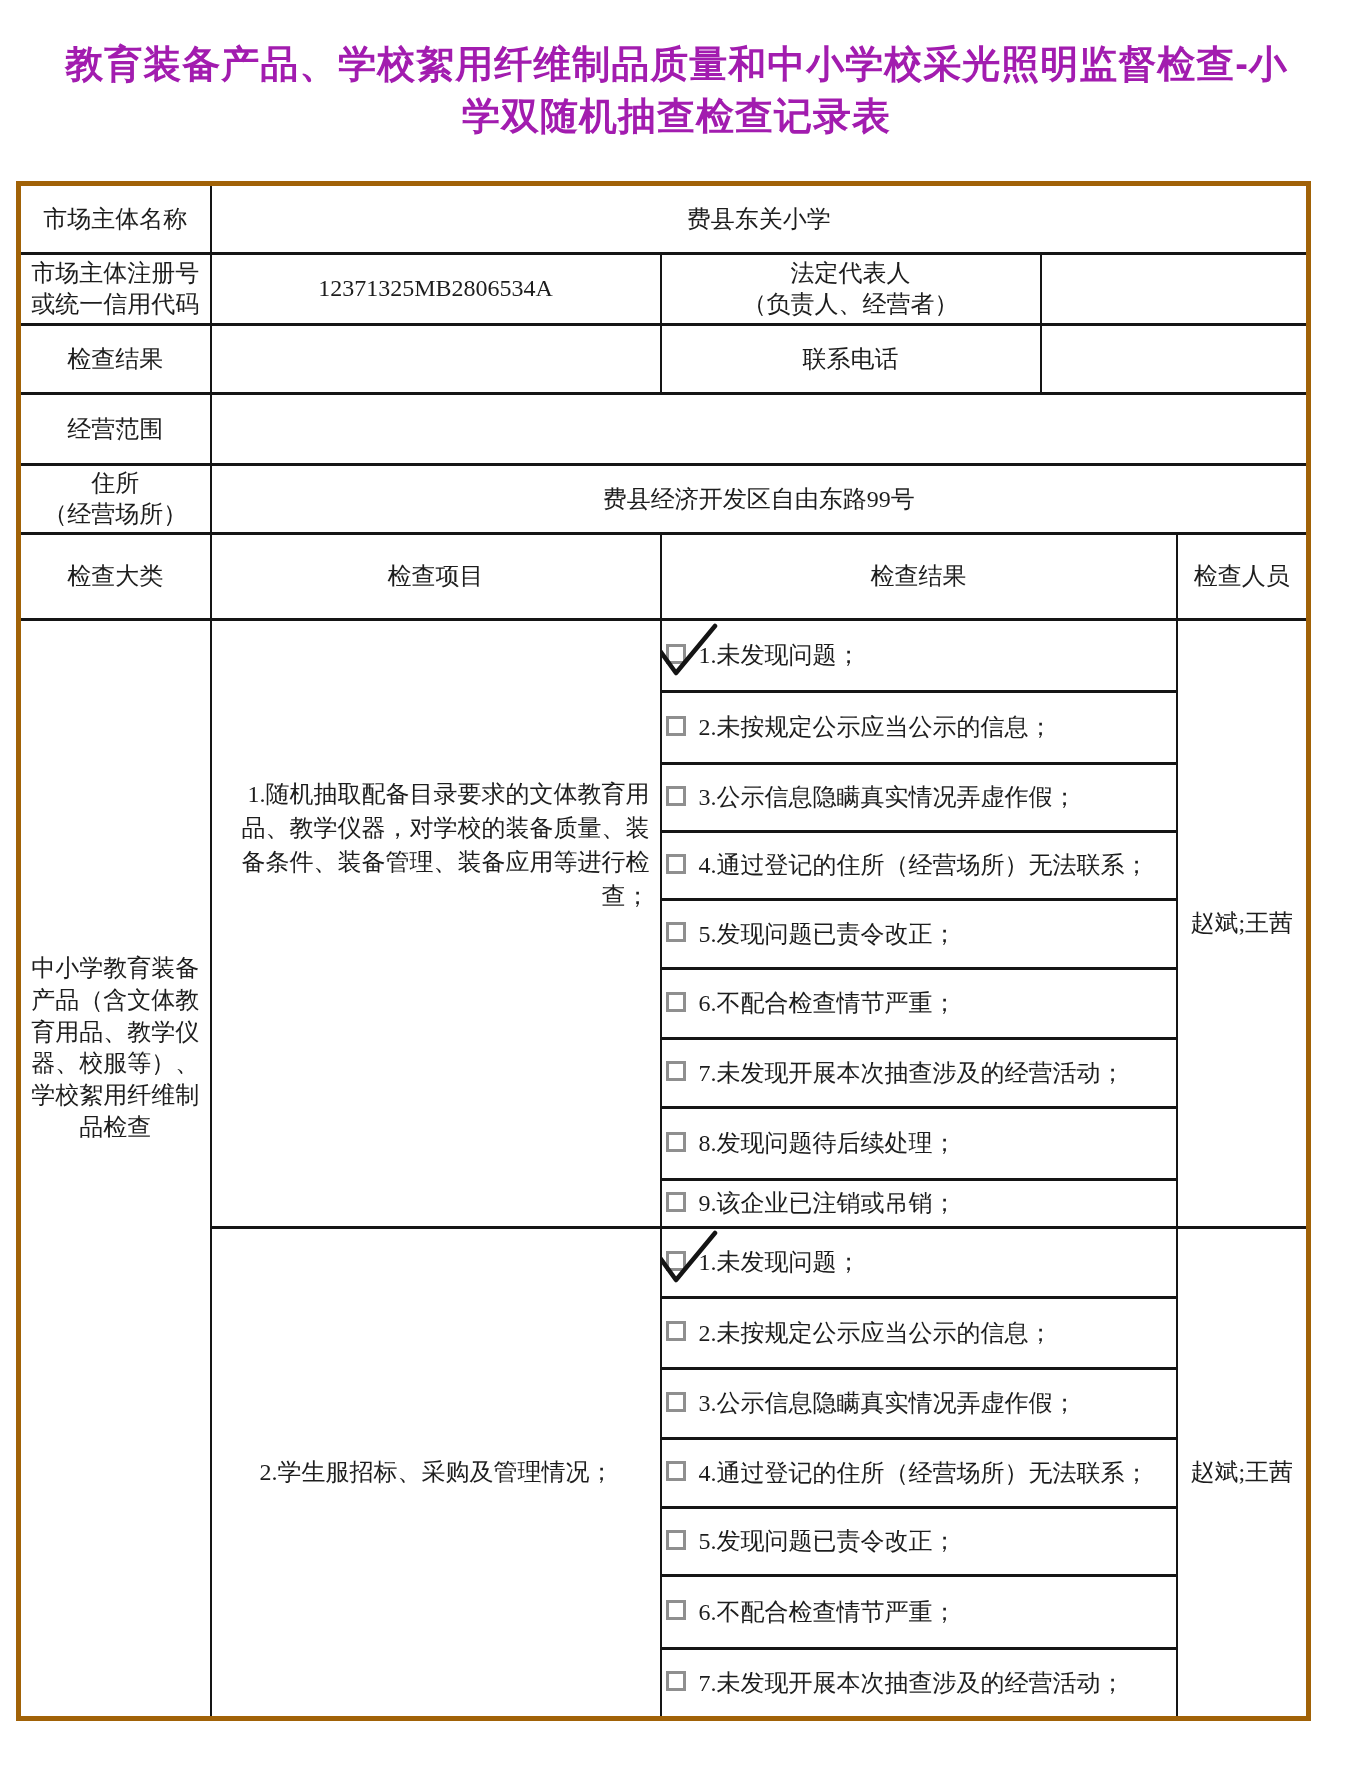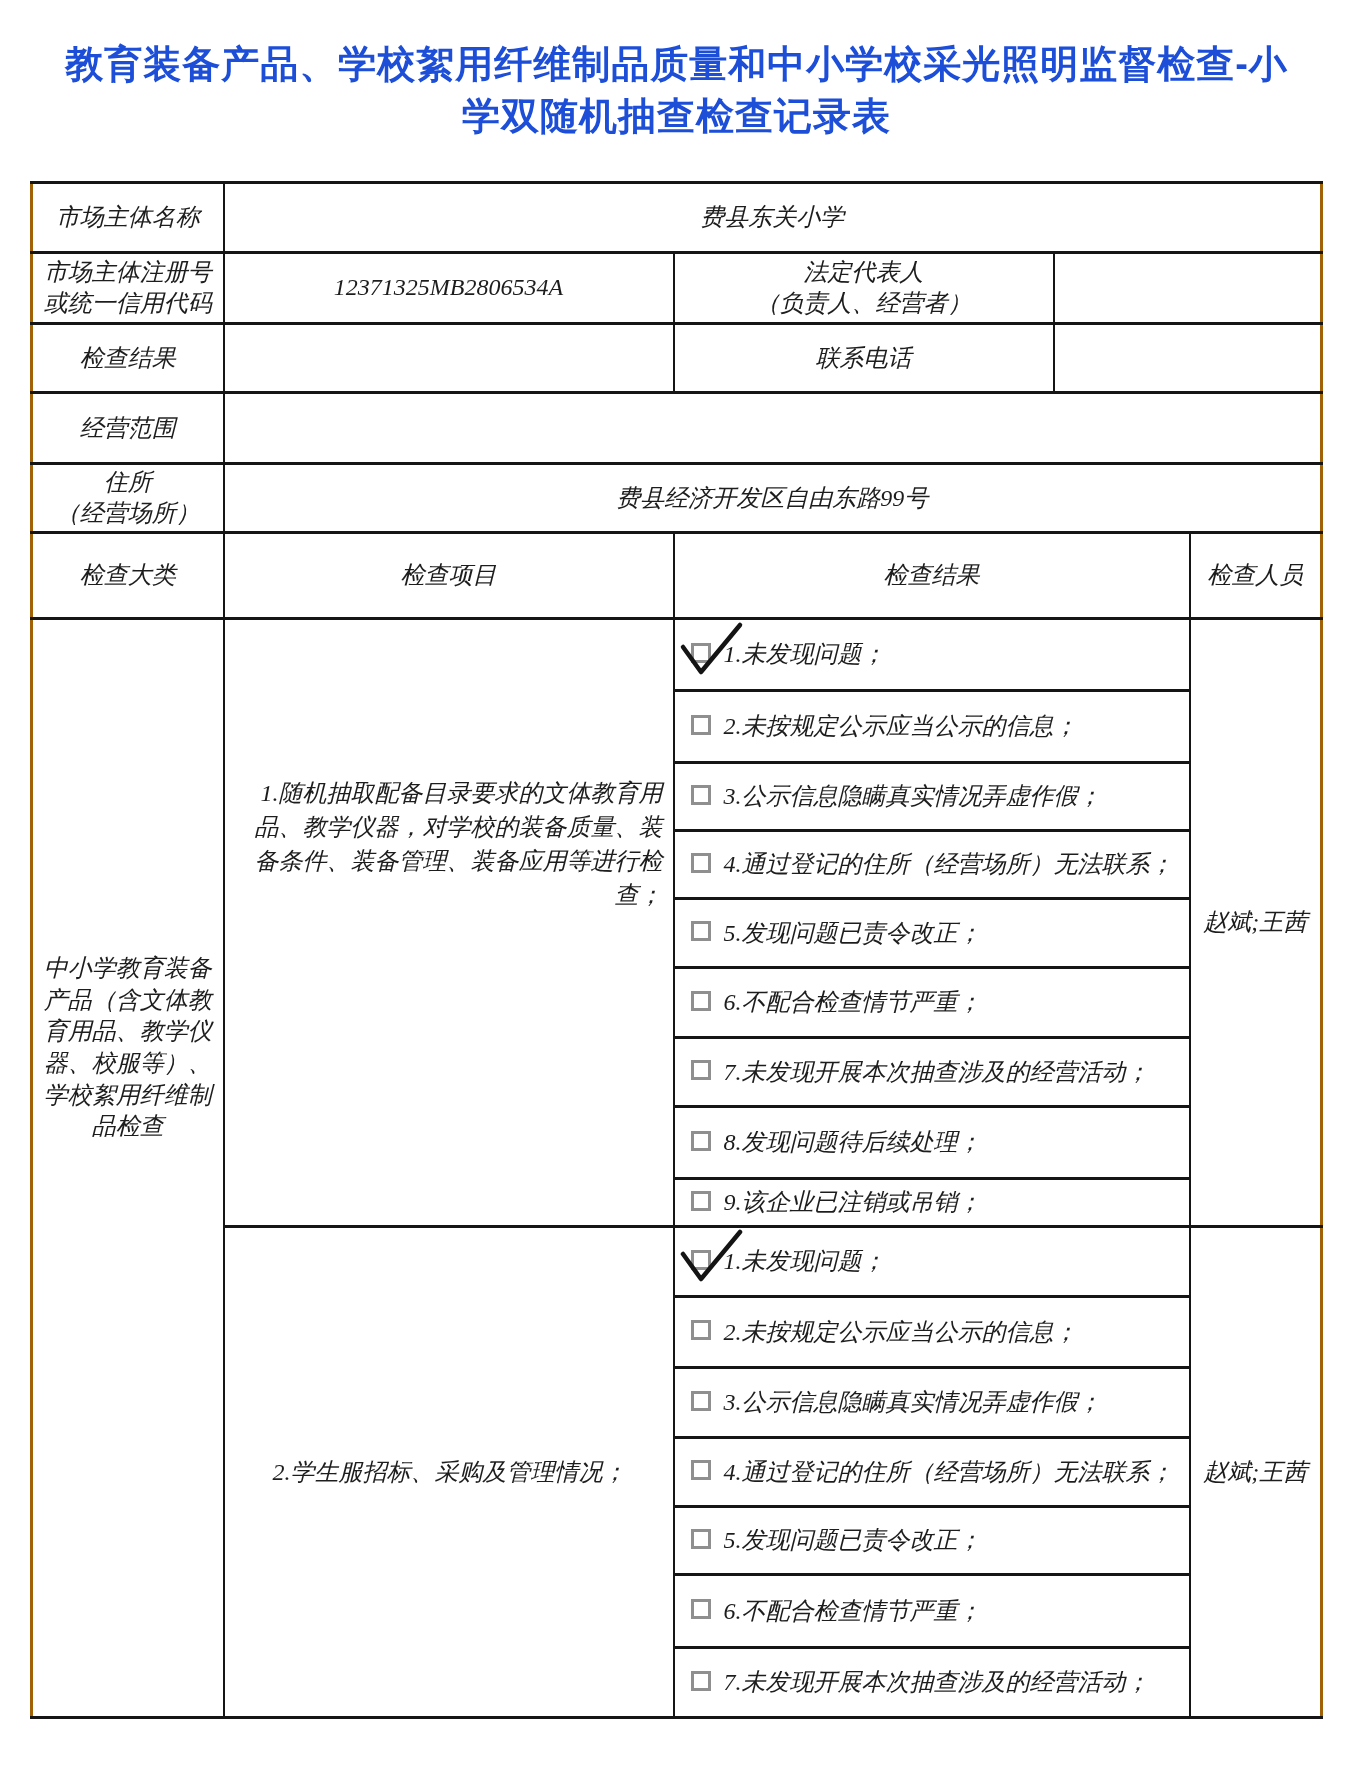--- a/index.html
+++ b/index.html
@@ -6,27 +6,26 @@
   body { margin: 0; background: #ffffff; }
   .page {
     width: 1353px; height: 1772px; background: #ffffff;
     position: relative; overflow: hidden;
     font-family: "Liberation Serif", serif; color: #1d1d1d;
   }
   .title {
     width: 1250px; margin: 38px auto 0; text-align: center;
     font-family: "Liberation Sans", sans-serif;
     font-weight: 700; font-size: 38px; line-height: 1.38;
-    color: #1d4ed8; letter-spacing: 1px;
+    color: #a21caf; letter-spacing: 1px;
   }
   table.form {
     border-collapse: collapse; table-layout: fixed;
-    margin: 38px 0 0 30px; width: 1290px;
-    border: 3px solid #a16207;
-    font-style: italic;
+    margin: 38px 0 0 16px; width: 1290px;
+    border: 5px solid #a16207;
   }
   td {
     border: 2px solid #151515;
     border-top-width: 3px; border-bottom-width: 3px;
     font-size: 24px; vertical-align: middle;
     padding: 2px 8px; overflow: hidden;
   }
   
   .h48{height:48px}.h68{height:68px}.h69{height:69px}.h70{height:70px}
   .h71{height:71px}.h72{height:72px}.h73{height:73px}.h86{height:86px}
@@ -37,21 +36,21 @@
   .cat {
     text-align: center; line-height: 1.32;
     padding: 4px 8px 244px 8px; word-break: break-all;
   }
   .item {
     text-align: right; line-height: 1.42;
     padding: 4px 10px 160px 12px; word-break: break-all;
   }
   .item2 { text-align: center; padding: 4px 10px 4px 12px; }
   .insp { text-align: center; padding: 16px 4px; }
-  .res { text-align: left; padding-left: 16px; }
+  .res { text-align: left; padding-left: 4px; }
   .checkbox {
     position: relative; display: inline-block;
     width: 20px; height: 20px;
     border: 3px solid #8f8f8f; background: #ffffff;
     vertical-align: -3px; margin-right: 7px;
   }
   .tick {
     position: absolute; left: -16px; top: -26px;
     width: 72px; height: 60px; pointer-events: none;
   }

